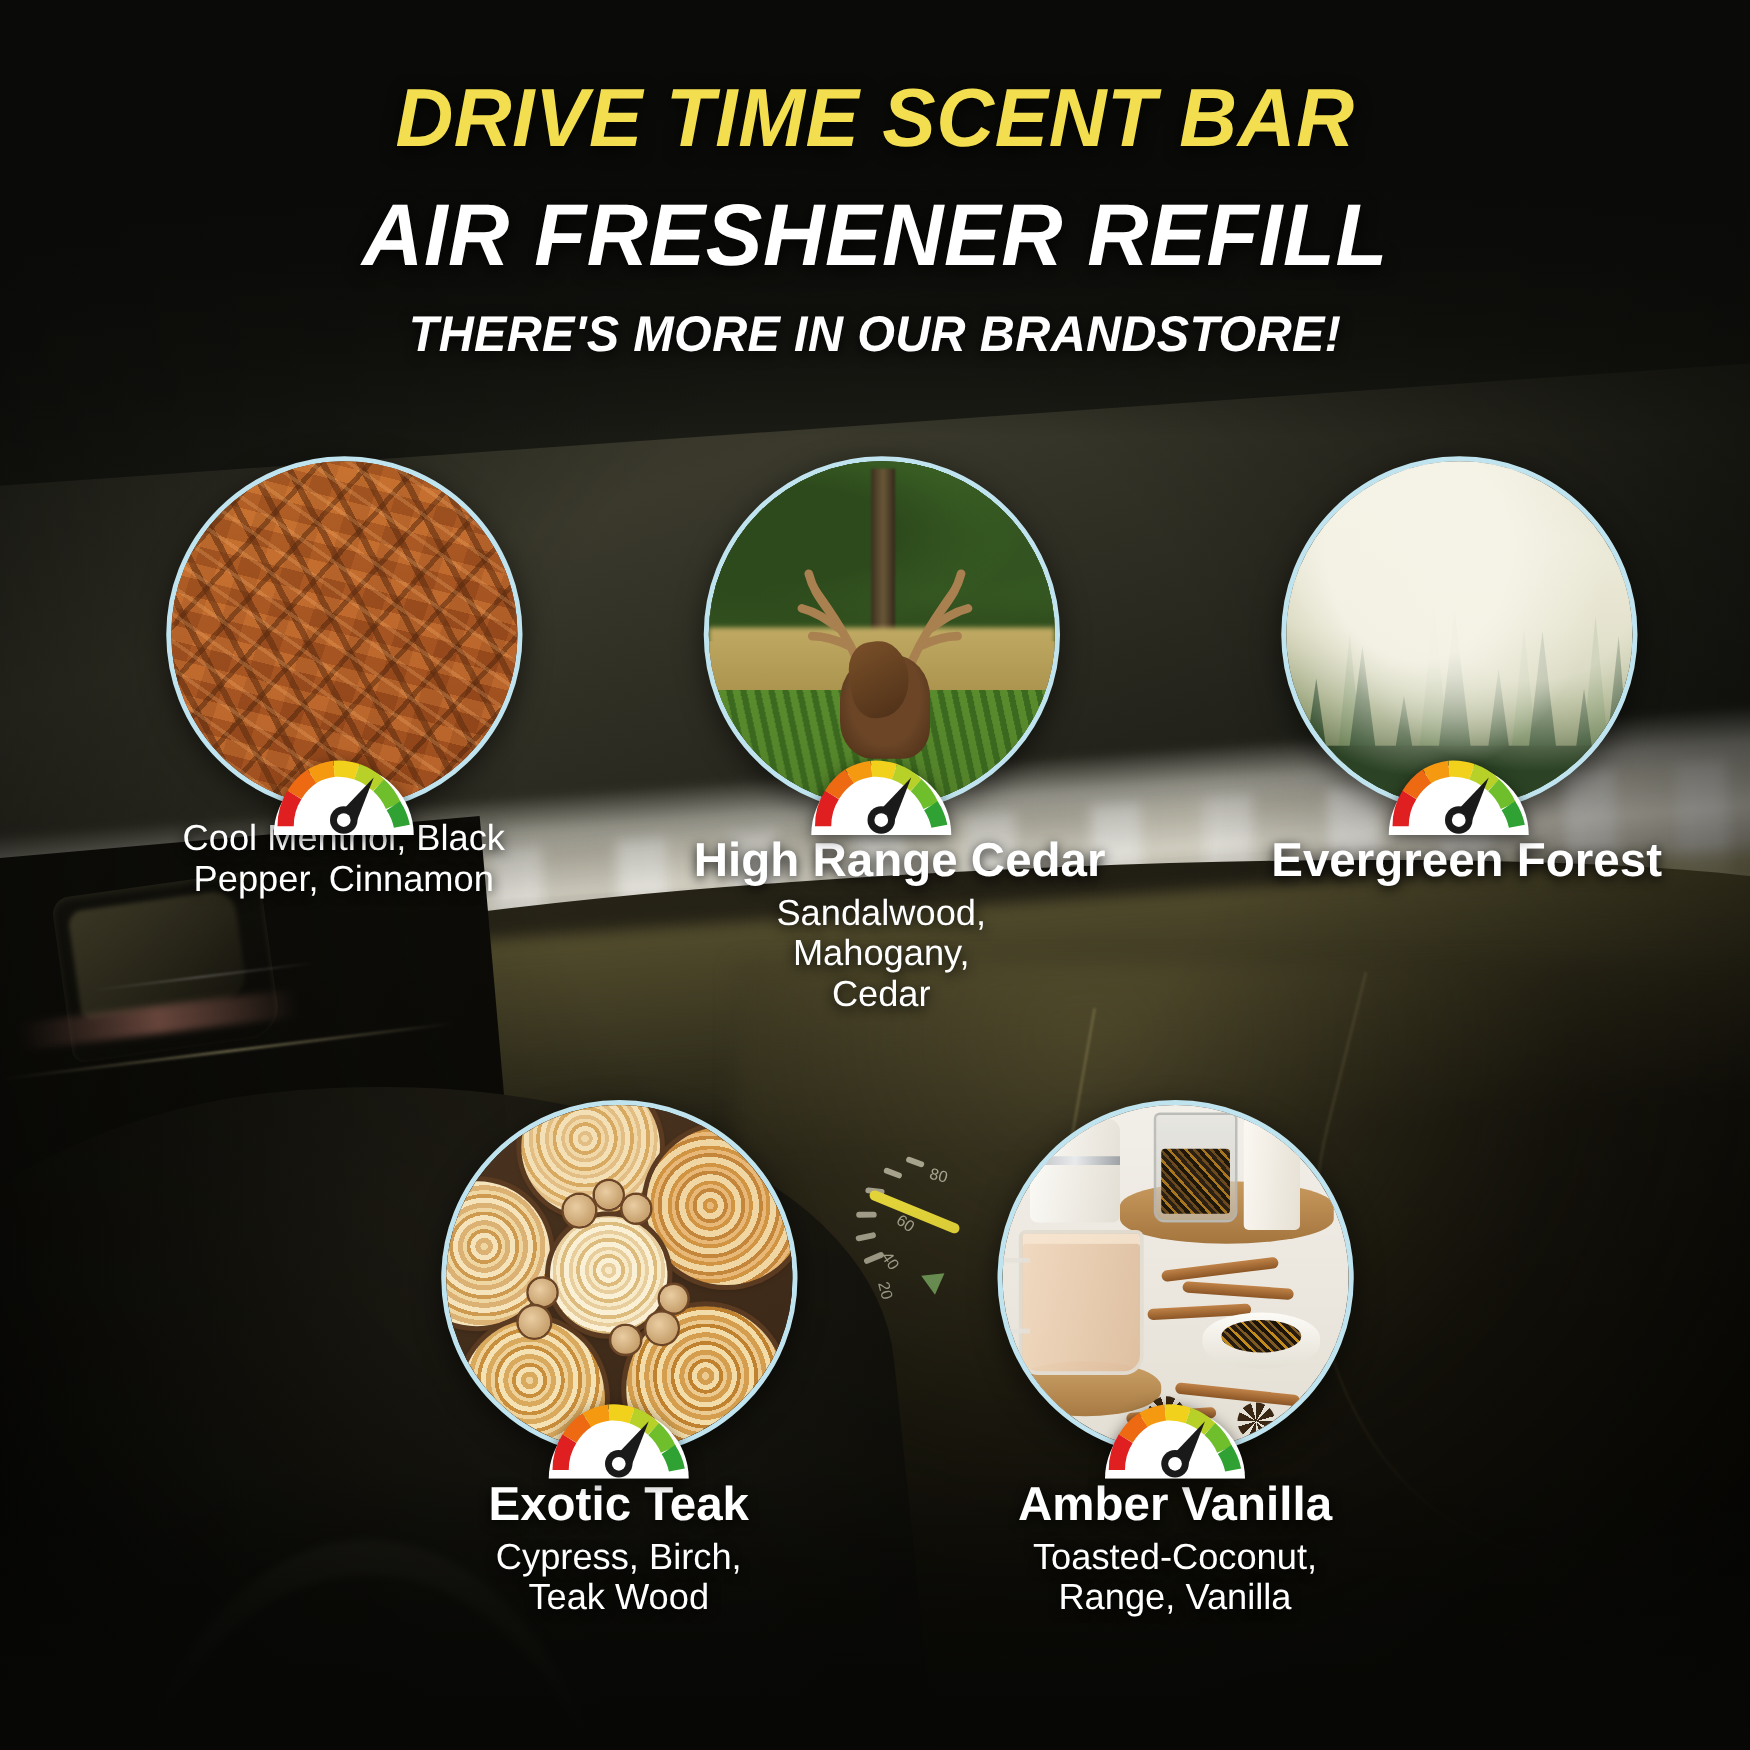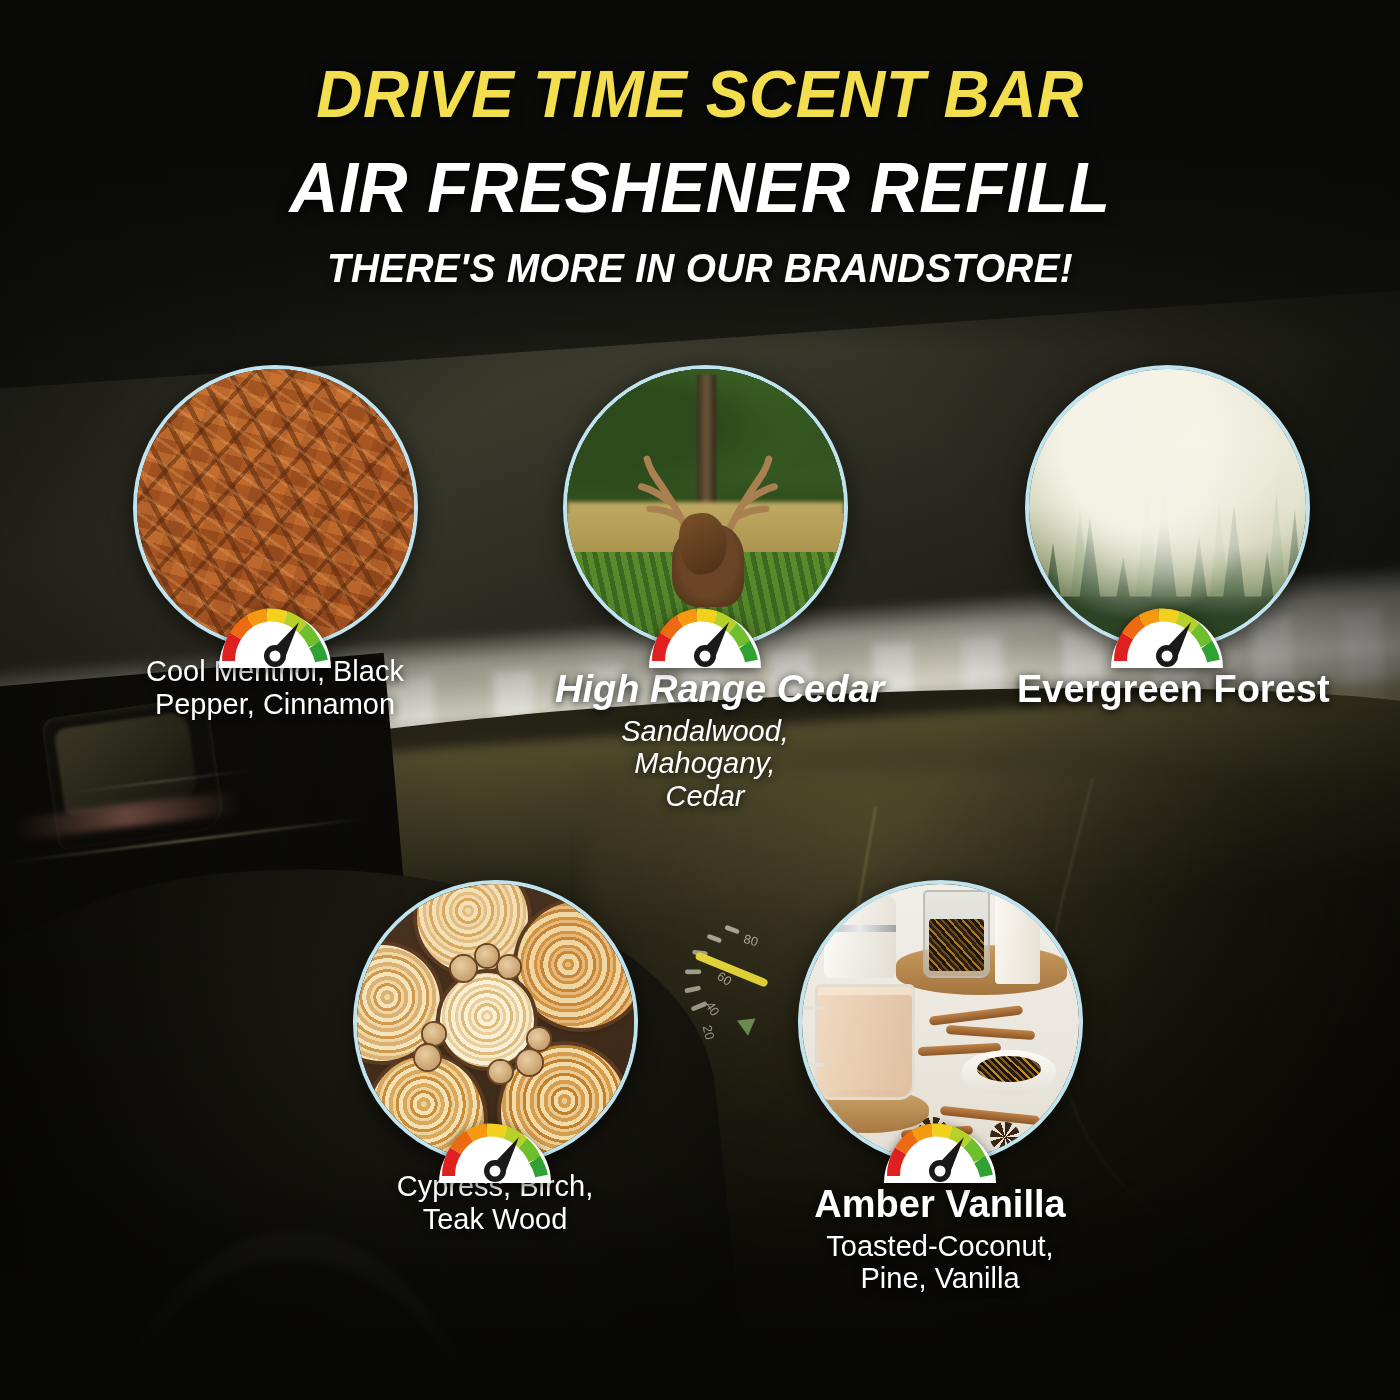--- a/index.html
+++ b/index.html
@@ -374,21 +374,21 @@
     white-space:nowrap;
   }
   .s-notes {
     margin-top:5px; text-align:center;
     font-size:29px; font-weight:400; color:#fff; line-height:1.13;
     text-shadow:0 2px 9px rgba(0,0,0,.9);
   }
 
   
   .p0 { left:125px;  top:365px; }
-  .p1 { left:555px;  top:365px;font-style:italic; }
+  .p1 { left:555px;  top:365px; }
   .p2 { left:1017px;  top:365px; }
   .p3 { left:345px;  top:880px; }
   .p4 { left:790px;  top:880px; }
 </style>
 </head>
 <body>
 
 <div id="stage">
 
   <div class="bg">
@@ -597,20 +597,21 @@
               <path d="M70.6 21.4 A46.5 46.5 0 0 1 87.9 32.2" stroke="#B7D128"></path>
               <path d="M87.9 32.2 A46.5 46.5 0 0 1 99.7 48.6" stroke="#6FBE2C"></path>
               <path d="M99.7 48.6 A46.5 46.5 0 0 1 106.5 65" stroke="#2FA233"></path>
             </g>
             <path d="M60 65 L53.5 58 L84 26 L70 62 Z" fill="#1A1A1A"></path>
             <circle cx="60" cy="60" r="11" fill="#1A1A1A"></circle>
             <circle cx="60" cy="60" r="5.5" fill="#ffffff"></circle>
           </svg>
         </div>
       </div>
+      <div class="s-title">Exotic Teak</div>
       <div class="s-notes" style="white-space:pre-line;">Cypress, Birch,
 Teak Wood</div>
     </div>
 
     <div class="scent p4">
       <div class="circ-wrap">
         <div class="circ">
           <div class="photo ph-chai">
             <div class="board"></div>
             <div class="jar">
@@ -644,17 +645,17 @@
               <path d="M99.7 48.6 A46.5 46.5 0 0 1 106.5 65" stroke="#2FA233"></path>
             </g>
             <path d="M60 65 L53.5 58 L84 26 L70 62 Z" fill="#1A1A1A"></path>
             <circle cx="60" cy="60" r="11" fill="#1A1A1A"></circle>
             <circle cx="60" cy="60" r="5.5" fill="#ffffff"></circle>
           </svg>
         </div>
       </div>
       <div class="s-title">Amber Vanilla</div>
       <div class="s-notes" style="white-space:pre-line;">Toasted-Coconut,
-Pine, Vanilla</div>
+Range, Vanilla</div>
     </div>
 
   </div>
 </div>
 
 </body></html>

